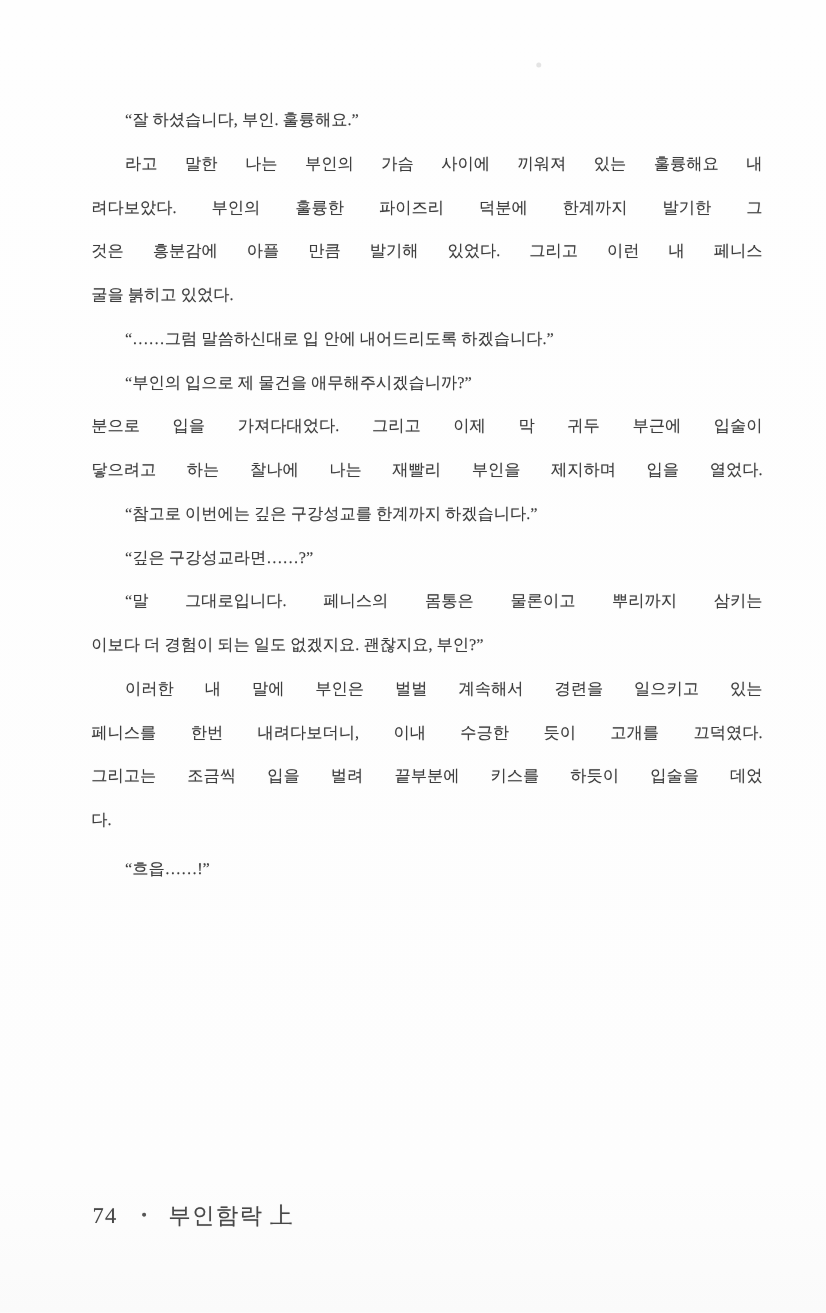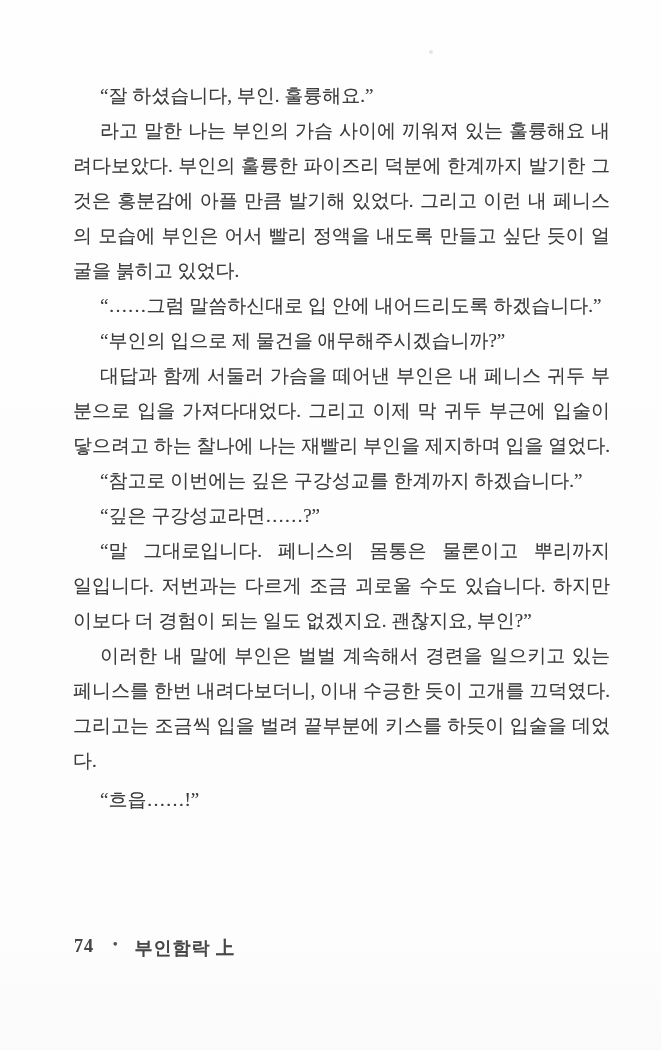--- a/index.html
+++ b/index.html
@@ -18,21 +18,21 @@
   .scan-page {
     position: absolute;
     inset: 0;
     background: linear-gradient(180deg, #fefefe 0%, #fdfdfd 90%, #fafafa 100%);
   }
   .text-block {
     position: absolute;
     left: 73px;
     top: 78px;
     width: 537px;
-    font-size: 19px;
+    font-size: 13px;
     line-height: 35px;
     text-shadow: 0 0 0.6px rgba(70,70,70,0.45);
   }
   .line {
     height: 35px;
     overflow: hidden;
     word-break: keep-all;
     white-space: normal;
     text-align: left;
   }
@@ -42,26 +42,26 @@
   .line.fill {
     text-align: justify;
     text-align-last: justify;
   }
   .bold {
     font-weight: normal;
   }
   .footer {
     position: absolute;
     left: 74px;
-    top: 936px;
+    top: 960px;
     display: flex;
+    align-items: center;
     font-size: 18px;
     color: #474747;
     text-shadow: 0 0 0.6px rgba(70,70,70,0.4);
-    font-weight: bold;
   }
   .footer .page-num {
     letter-spacing: 1px;
   }
   .footer .sep {
     font-size: 13px;
     margin: 0 17px 0 19px;
     color: #555;
   }
   .footer .title {
@@ -82,31 +82,28 @@
 
 <div class="scan-page">
   <div class="dust-speck"></div>
 
   <div class="text-block">
 
   <div class="line indent"><span>“잘 하셨습니다, 부인. 훌륭해요.”</span></div>
       <div class="line indent fill"><span>라고 말한 나는 부인의 가슴 사이에 끼워져 있는 훌륭해요 내</span></div>
       <div class="line fill"><span>려다보았다. 부인의 훌륭한 파이즈리 덕분에 한계까지 발기한 그</span></div>
       <div class="line fill"><span>것은 흥분감에 아플 만큼 발기해 있었다. 그리고 이런 내 페니스</span></div>
-      <div class="line fill"><span>의 모습에 부인은 어서 빨리 정액을 내도록 만들고 싶단 듯이 얼</span></div>
       <div class="line"><span>굴을 붉히고 있었다.</span></div>
       <div class="line indent"><span>“……그럼 말씀하신대로 입 안에 내어드리도록 하겠습니다.”</span></div>
       <div class="line indent"><span>“부인의 입으로 제 물건을 애무해주시겠습니까?”</span></div>
-      <div class="line indent fill"><span>대답과 함께 서둘러 가슴을 떼어낸 부인은 내 페니스 귀두 부</span></div>
       <div class="line fill"><span>분으로 입을 가져다대었다. 그리고 이제 막 귀두 부근에 입술이</span></div>
       <div class="line fill"><span>닿으려고 하는 찰나에 나는 재빨리 부인을 제지하며 입을 열었다.</span></div>
       <div class="line indent"><span>“참고로 이번에는 </span><span class="bold">깊은 구강성교</span><span>를 한계까지 하겠습니다.”</span></div>
       <div class="line indent"><span>“깊은 구강성교라면……?”</span></div>
       <div class="line indent fill"><span>“말 그대로입니다. 페니스의 몸통은 물론이고 뿌리까지 삼키는</span></div>
-      <div class="line fill"><span>일입니다. 저번과는 다르게 조금 괴로울 수도 있습니다. 하지만</span></div>
       <div class="line"><span>이보다 더 경험이 되는 일도 없겠지요. 괜찮지요, 부인?”</span></div>
       <div class="line indent fill"><span>이러한 내 말에 부인은 벌벌 계속해서 경련을 일으키고 있는</span></div>
       <div class="line fill"><span>페니스를 한번 내려다보더니, 이내 수긍한 듯이 고개를 끄덕였다.</span></div>
       <div class="line fill"><span>그리고는 조금씩 입을 벌려 끝부분에 키스를 하듯이 입술을 데었</span></div>
       <div class="line"><span>다.</span></div>
       <div class="line indent" style="margin-top: 4px;"><span>“흐읍……!”</span></div>
     </div>
 
   <div class="footer">
     <span class="page-num">74</span>

